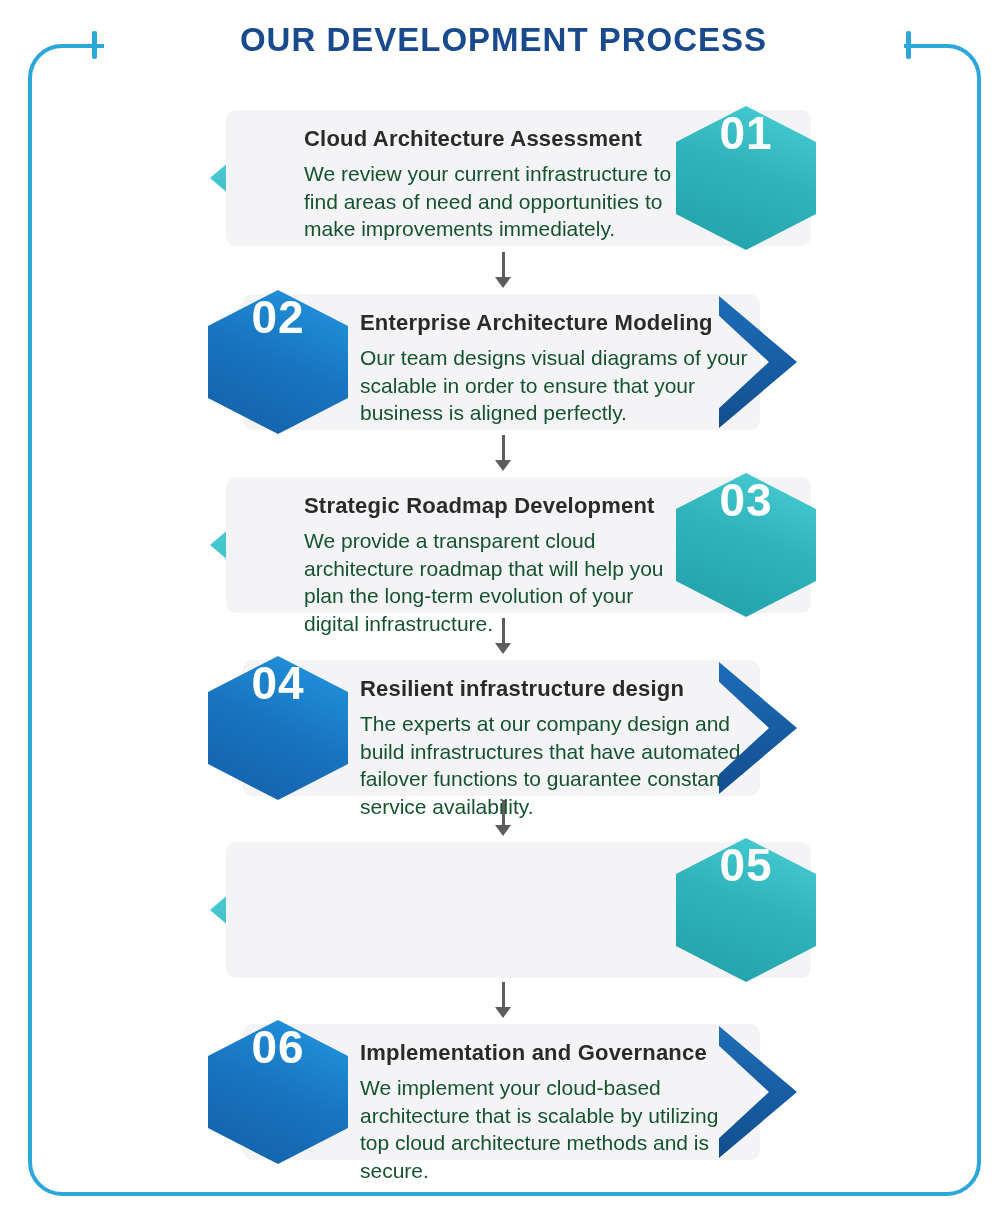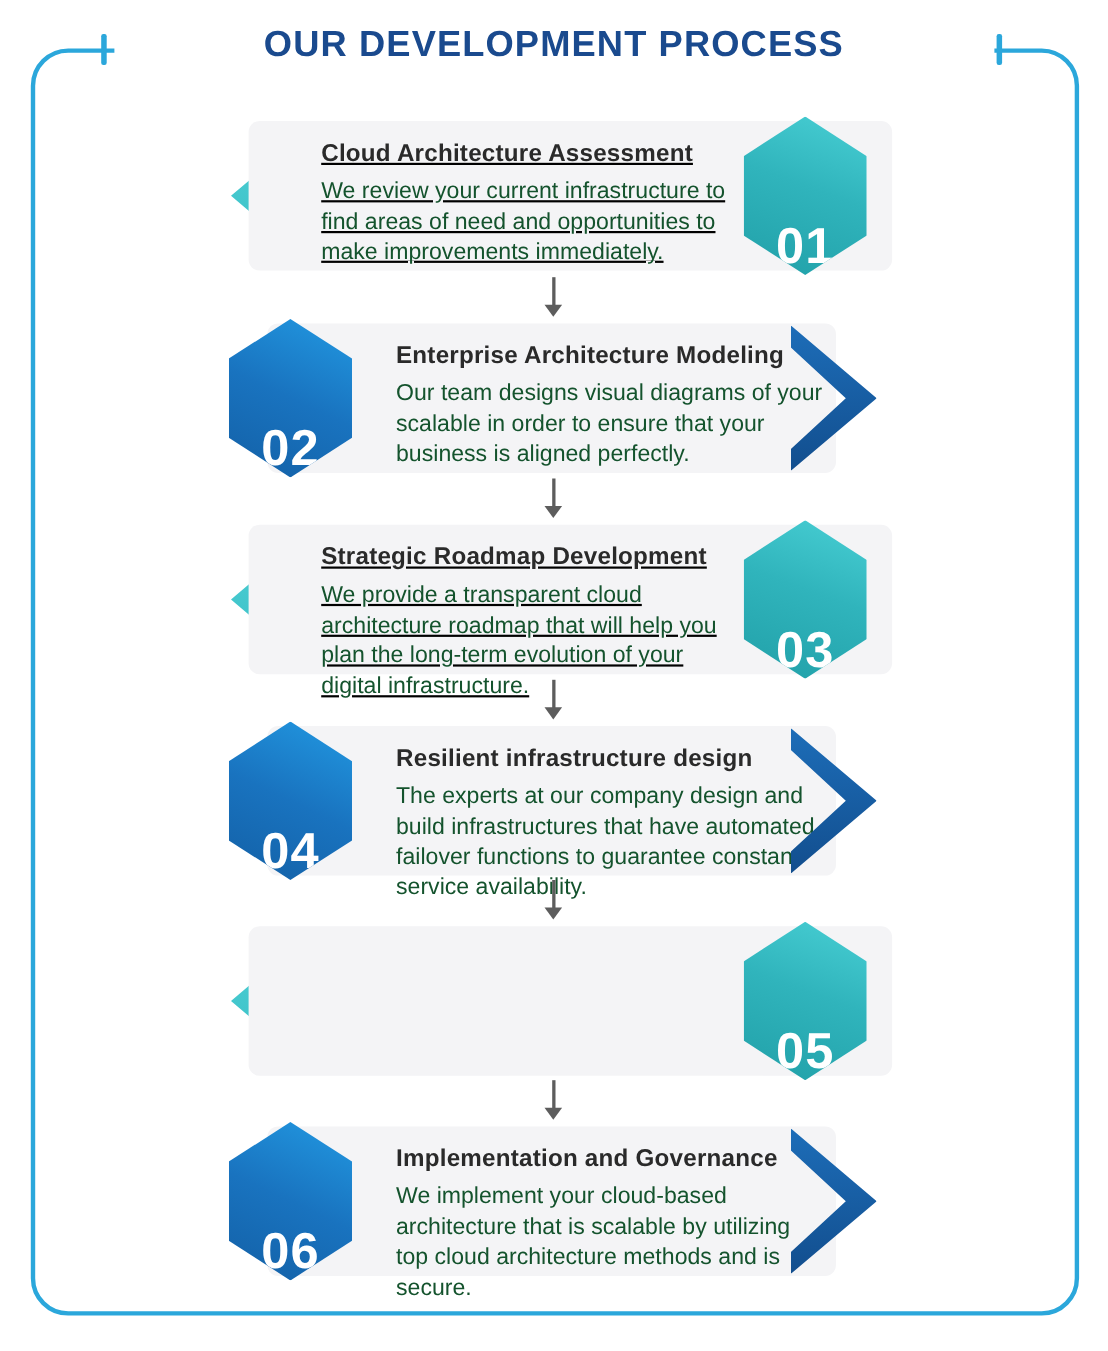--- a/index.html
+++ b/index.html
@@ -37,35 +37,35 @@
   .step { position:absolute; left:0; width:1007px; height:136px; }
 
   .card-bg {
     position:absolute; top:0; height:136px;
     background:#F4F4F6; border-radius:10px;
   }
   .step.odd  .card-bg { left:226px; width:585px; }
   .step.even .card-bg { left:243px; width:517px; }
 
   .txt { position:absolute; top:16px; }
-  .step.odd  .txt { left:292px; width:372px;text-decoration:underline; }
+  .step.odd  .txt { left:304px; width:372px; }
   .step.even .txt { left:360px; width:392px; }
   .step-title {
     font-size:22px; font-weight:bold; color:#2A2A2A; margin-bottom:8px;
     letter-spacing:0.2px;
   }
   .step-desc {
     font-size:21px; color:#14532d; line-height:1.32;
   }
 
   
   .hex {
-    position:absolute; top:-4px; width:112px; height:144px;
+    position:absolute; top:-4px; width:140px; height:144px;
     clip-path:polygon(50% 0%, 100% 25%, 100% 75%, 50% 100%, 0% 75%, 0% 25%);
-    display:flex; align-items:flex-end; justify-content:center;
+    display:flex; align-items:flex-start; justify-content:center;
   }
   .step.odd  .hex { left:676px; }
   .step.even .hex { left:208px; }
   .hex.teal { background:linear-gradient(200deg, #48CFD4 0%, #30B4BC 45%, #21A0A8 100%); }
   .hex.blue { background:linear-gradient(205deg, #2299E2 0%, #1973BF 50%, #1360A6 100%); }
   .hex-number {
     color:#ffffff; font-size:46px; font-weight:bold; letter-spacing:1px;
   }
 
   

